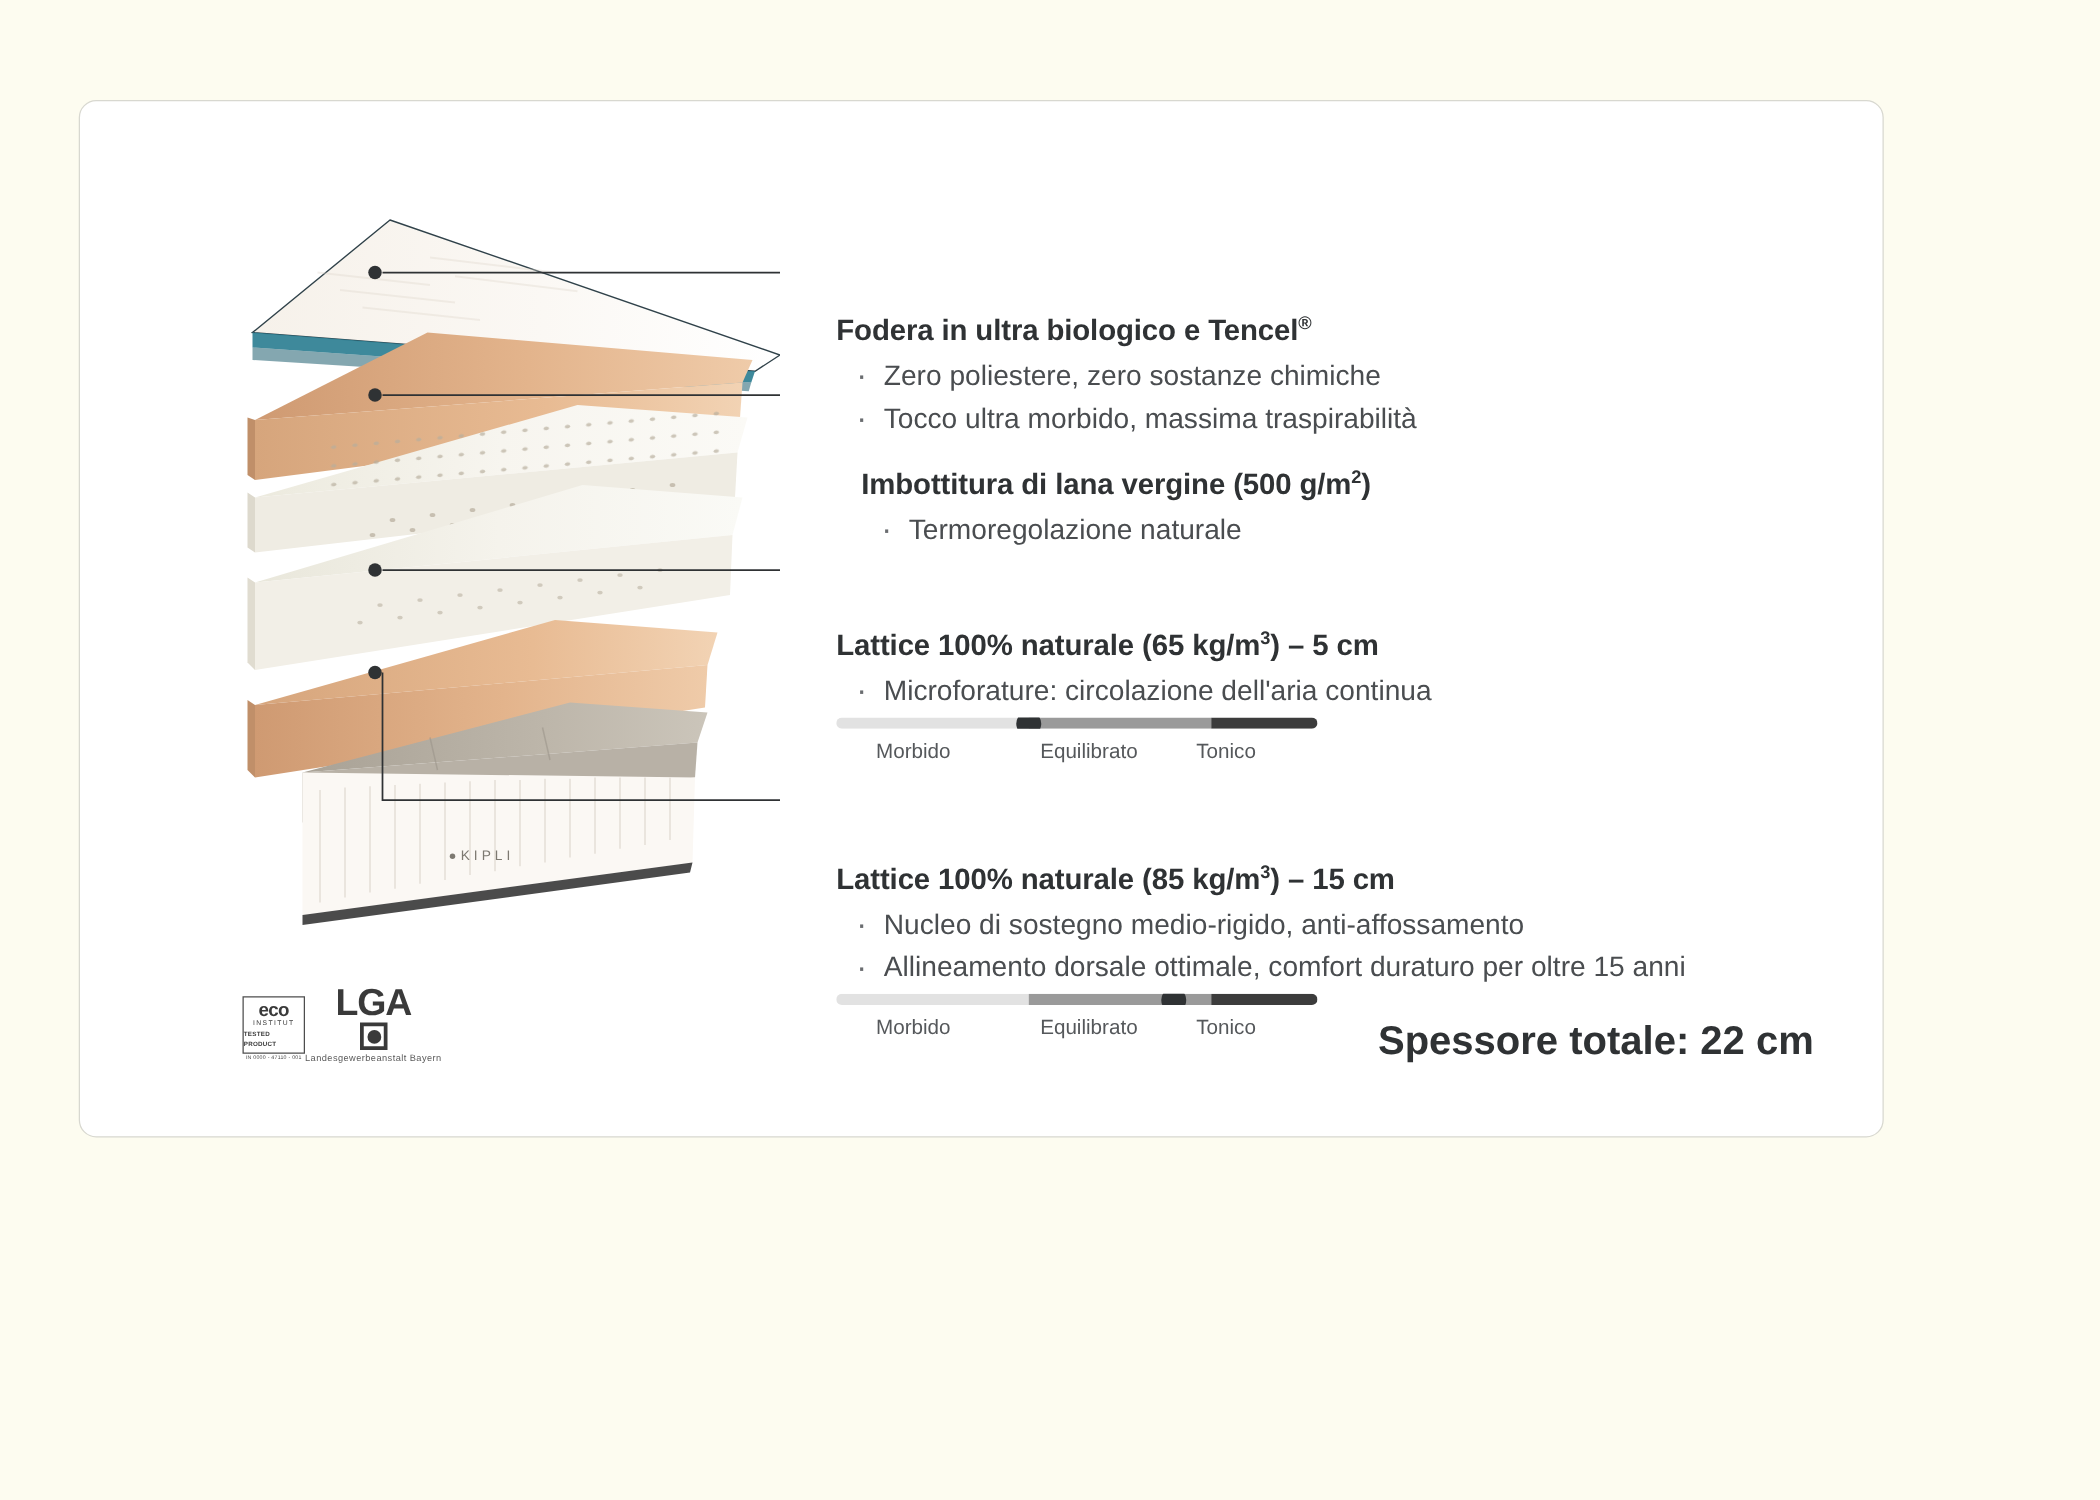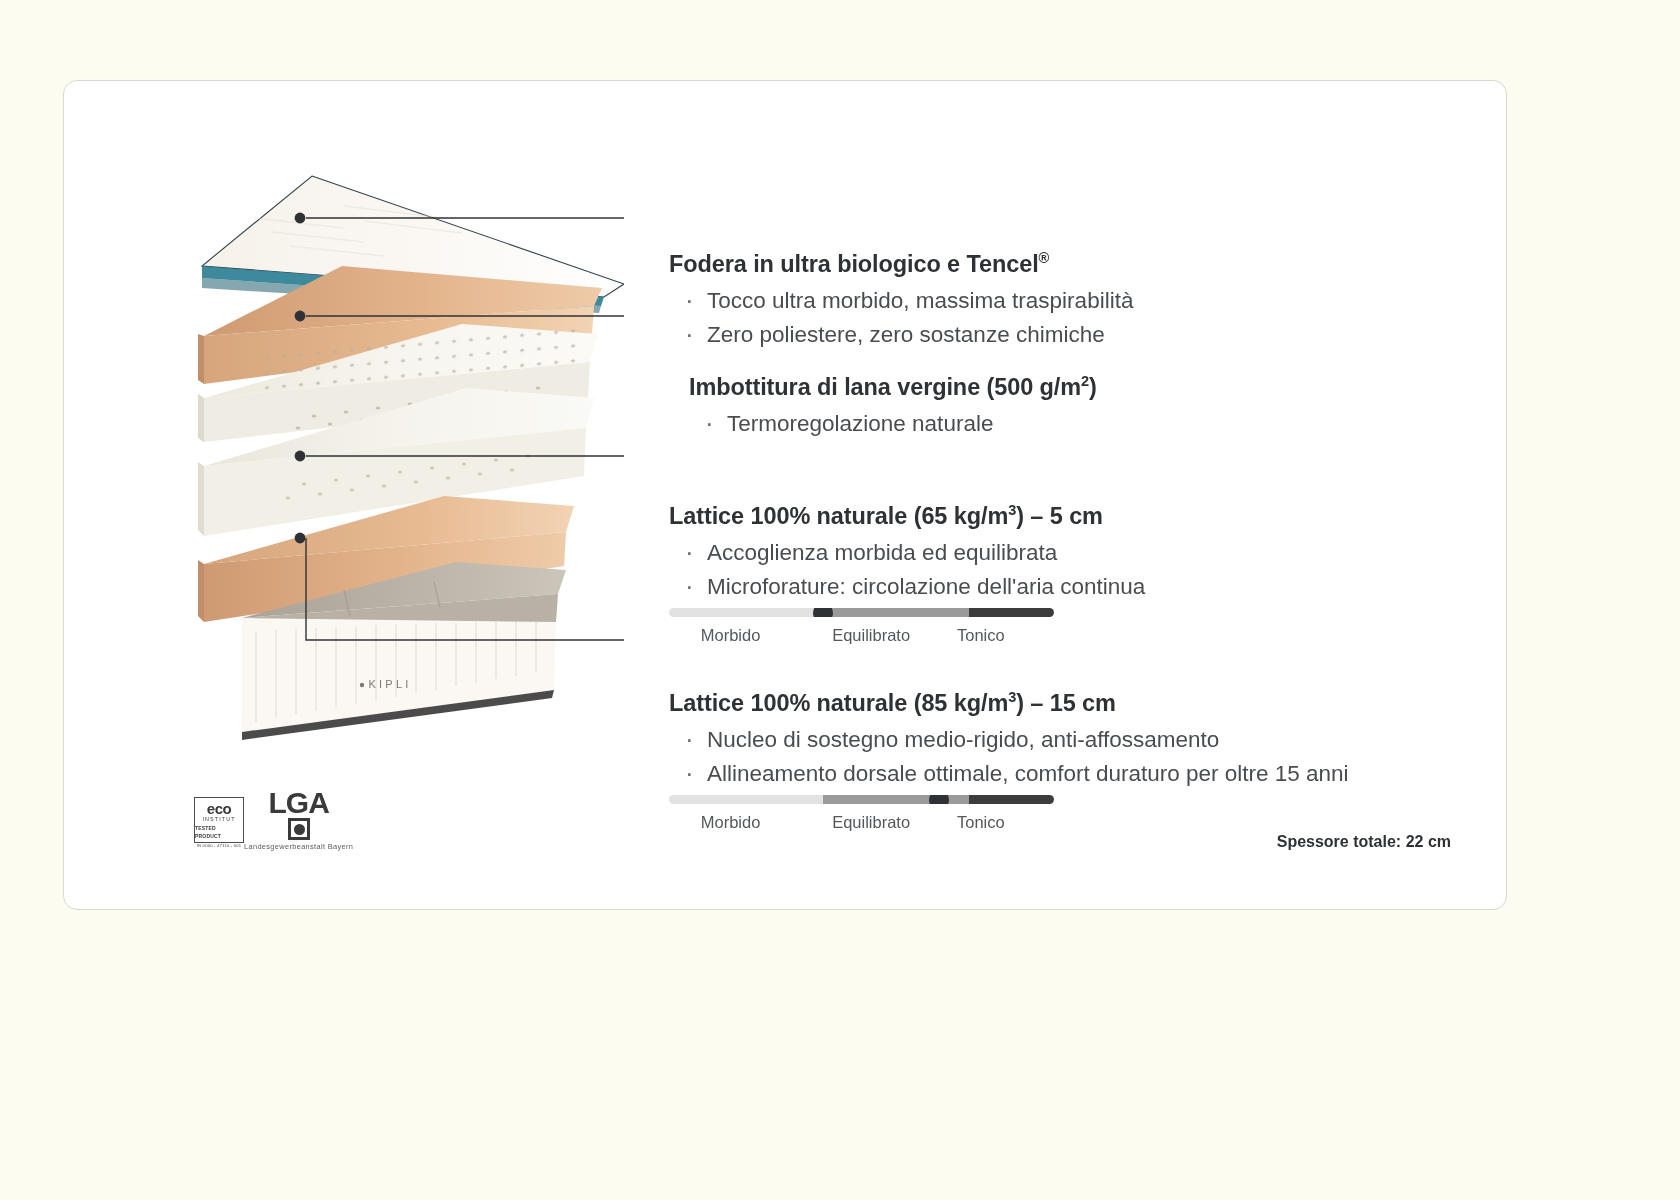--- a/index.html
+++ b/index.html
@@ -218,21 +218,21 @@
     font-size: 7.4px;
     color: #5a5a5a;
     letter-spacing: .35px;
     margin-top: 2px;
   }
 
   .total {
     position: absolute;
     right: 55px;
     bottom: 58px;
-    font-size: 16px;
+    font-size: 32px;
     font-weight: bold;
     color: #2f3234;
     white-space: nowrap;
   }
 </style>
 </head>
 <body>
 
 <div id="canvas">
   <div class="card">
@@ -405,40 +405,39 @@
       </svg>
     </div>
 
     <div class="text-col">
 
       <div class="section sec-1">
         <h3 class="sec-title">
           <span>Fodera in ultra biologico e Tencel</span><sup>®</sup>
         </h3>
         <ul class="bullets">
+          <li>Zero poliestere, zero sostanze chimiche</li>
           <li>Tocco ultra morbido, massima traspirabilità</li>
-          <li>Zero poliestere, zero sostanze chimiche</li>
         </ul>
       </div>
 
       <div class="section sec-2">
         <h3 class="sec-title">
           <span>Imbottitura di lana vergine (500 g/m</span><sup>2</sup><span>)</span>
         </h3>
         <ul class="bullets">
           <li>Termoregolazione naturale</li>
         </ul>
       </div>
 
       <div class="section sec-3">
         <h3 class="sec-title">
           <span>Lattice 100% naturale (65 kg/m</span><sup>3</sup><span>) – 5 cm</span>
         </h3>
         <ul class="bullets">
-          <li>Accoglienza morbida ed equilibrata</li>
           <li>Microforature: circolazione dell'aria continua</li>
         </ul>
         <div class="slider-wrap">
           <div class="track">
             <div class="seg seg-soft" style="width:40%"></div>
             <div class="seg seg-mid" style="width:38%"></div>
             <div class="seg seg-firm" style="width:22%"></div>
             <div class="knob" id="knob-comfort" style="left: 40%;"></div>
           </div>
           <div class="slider-labels">

